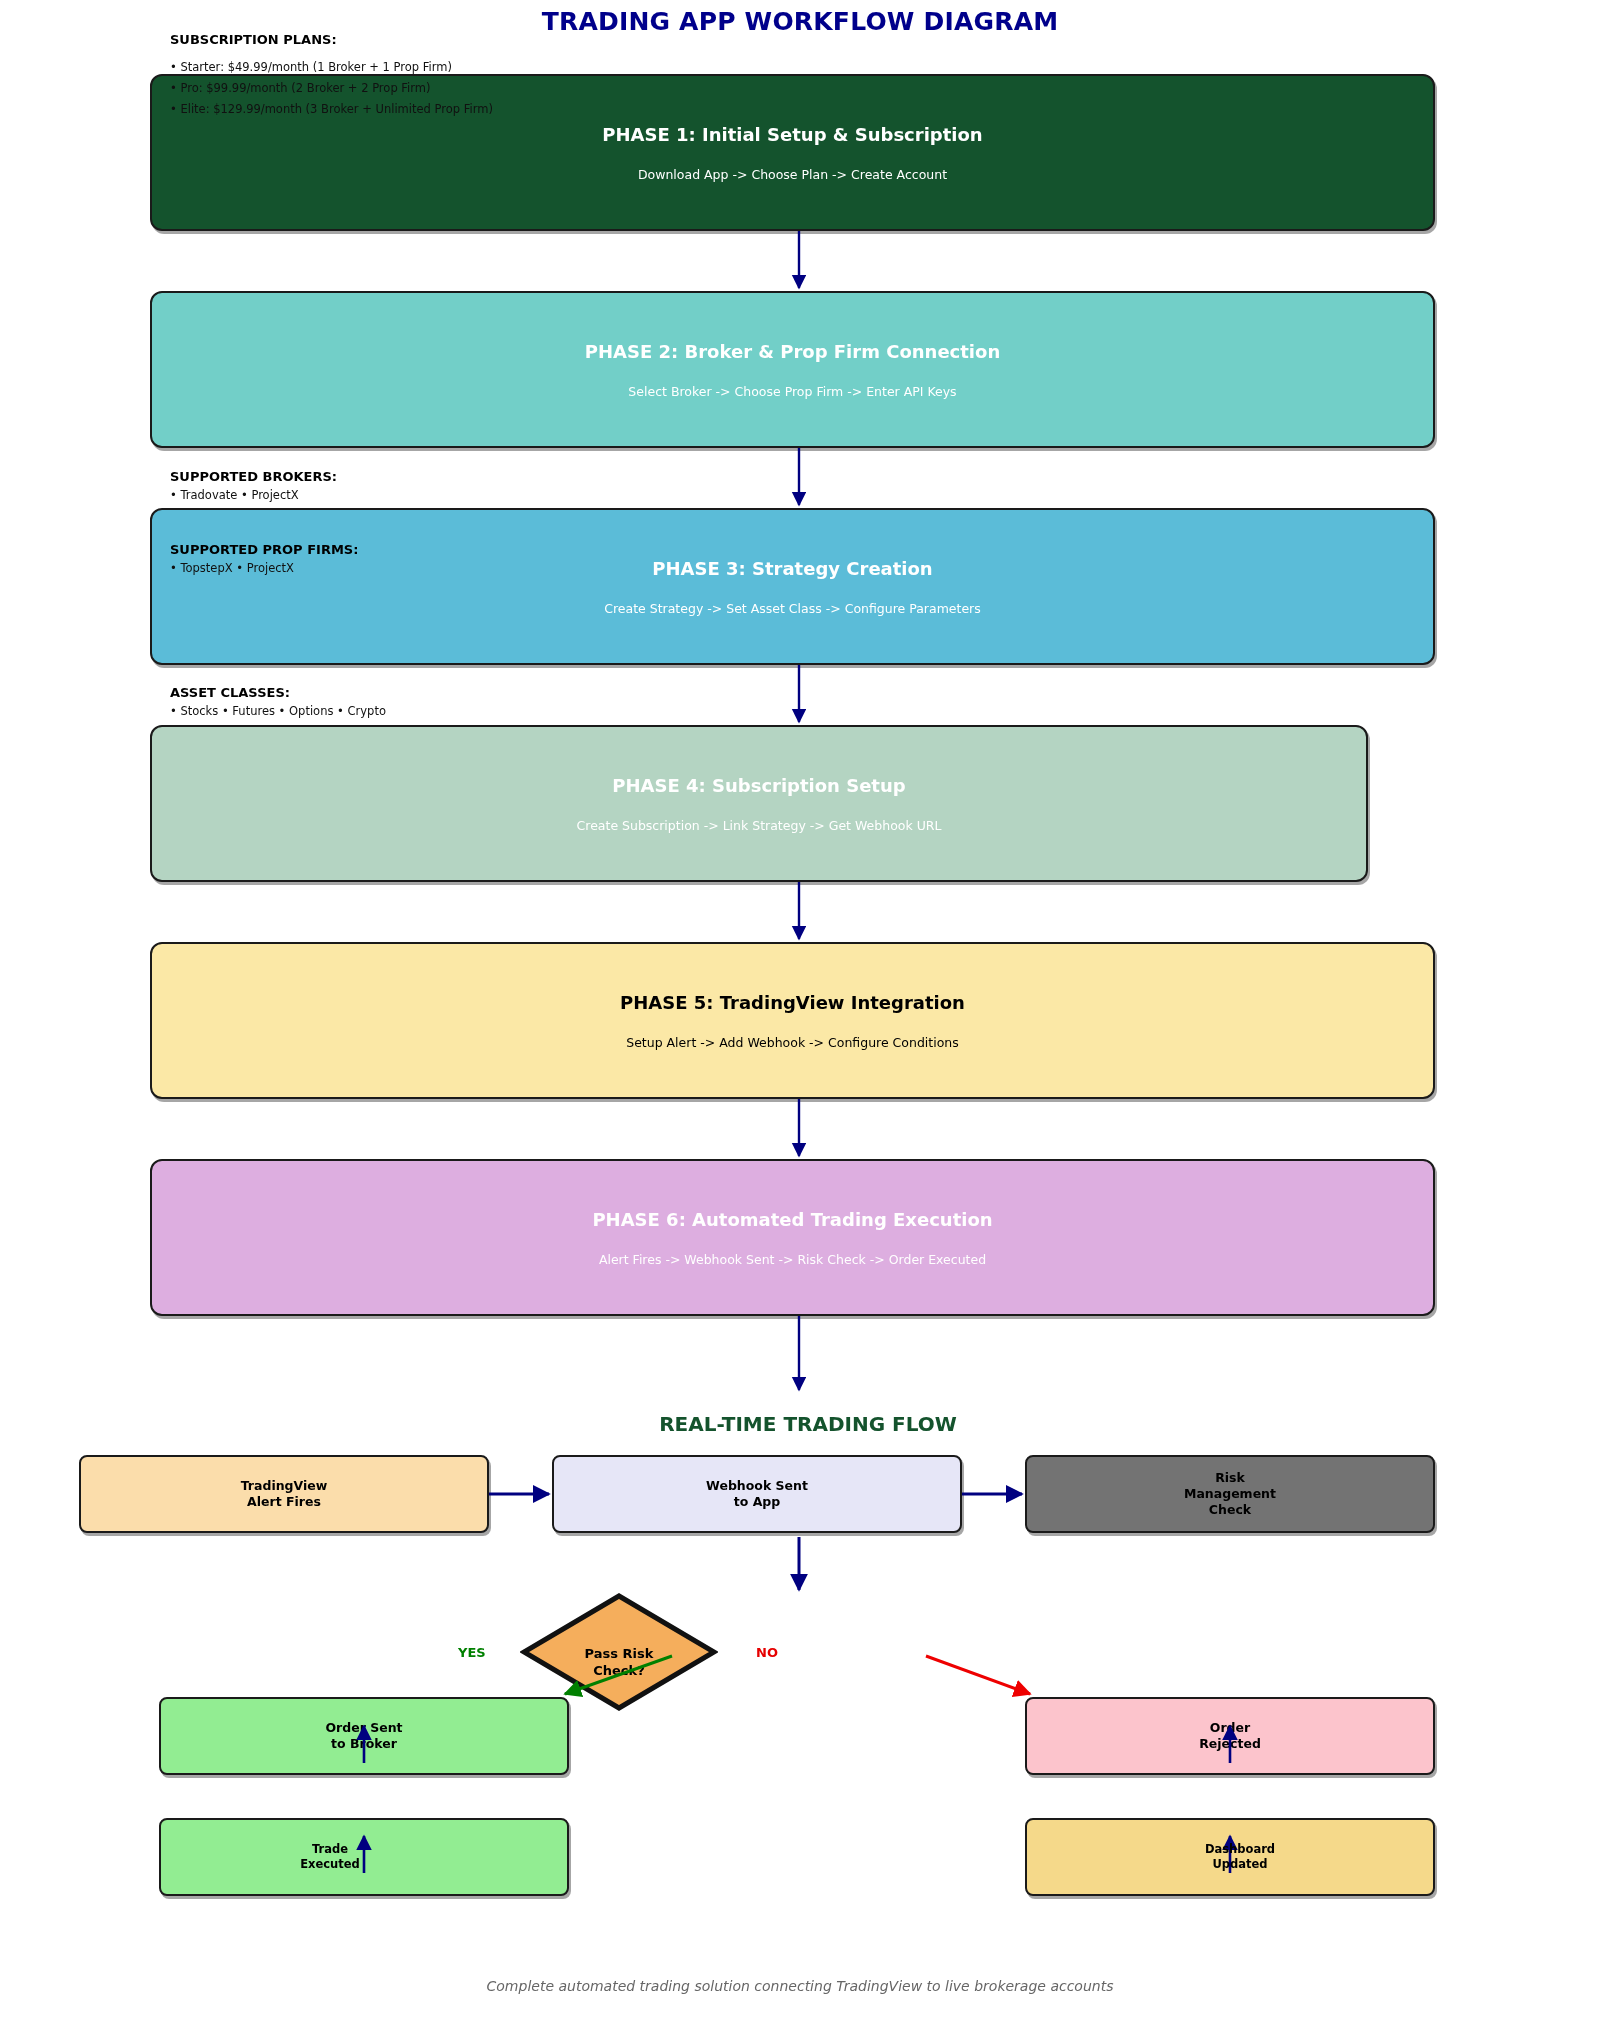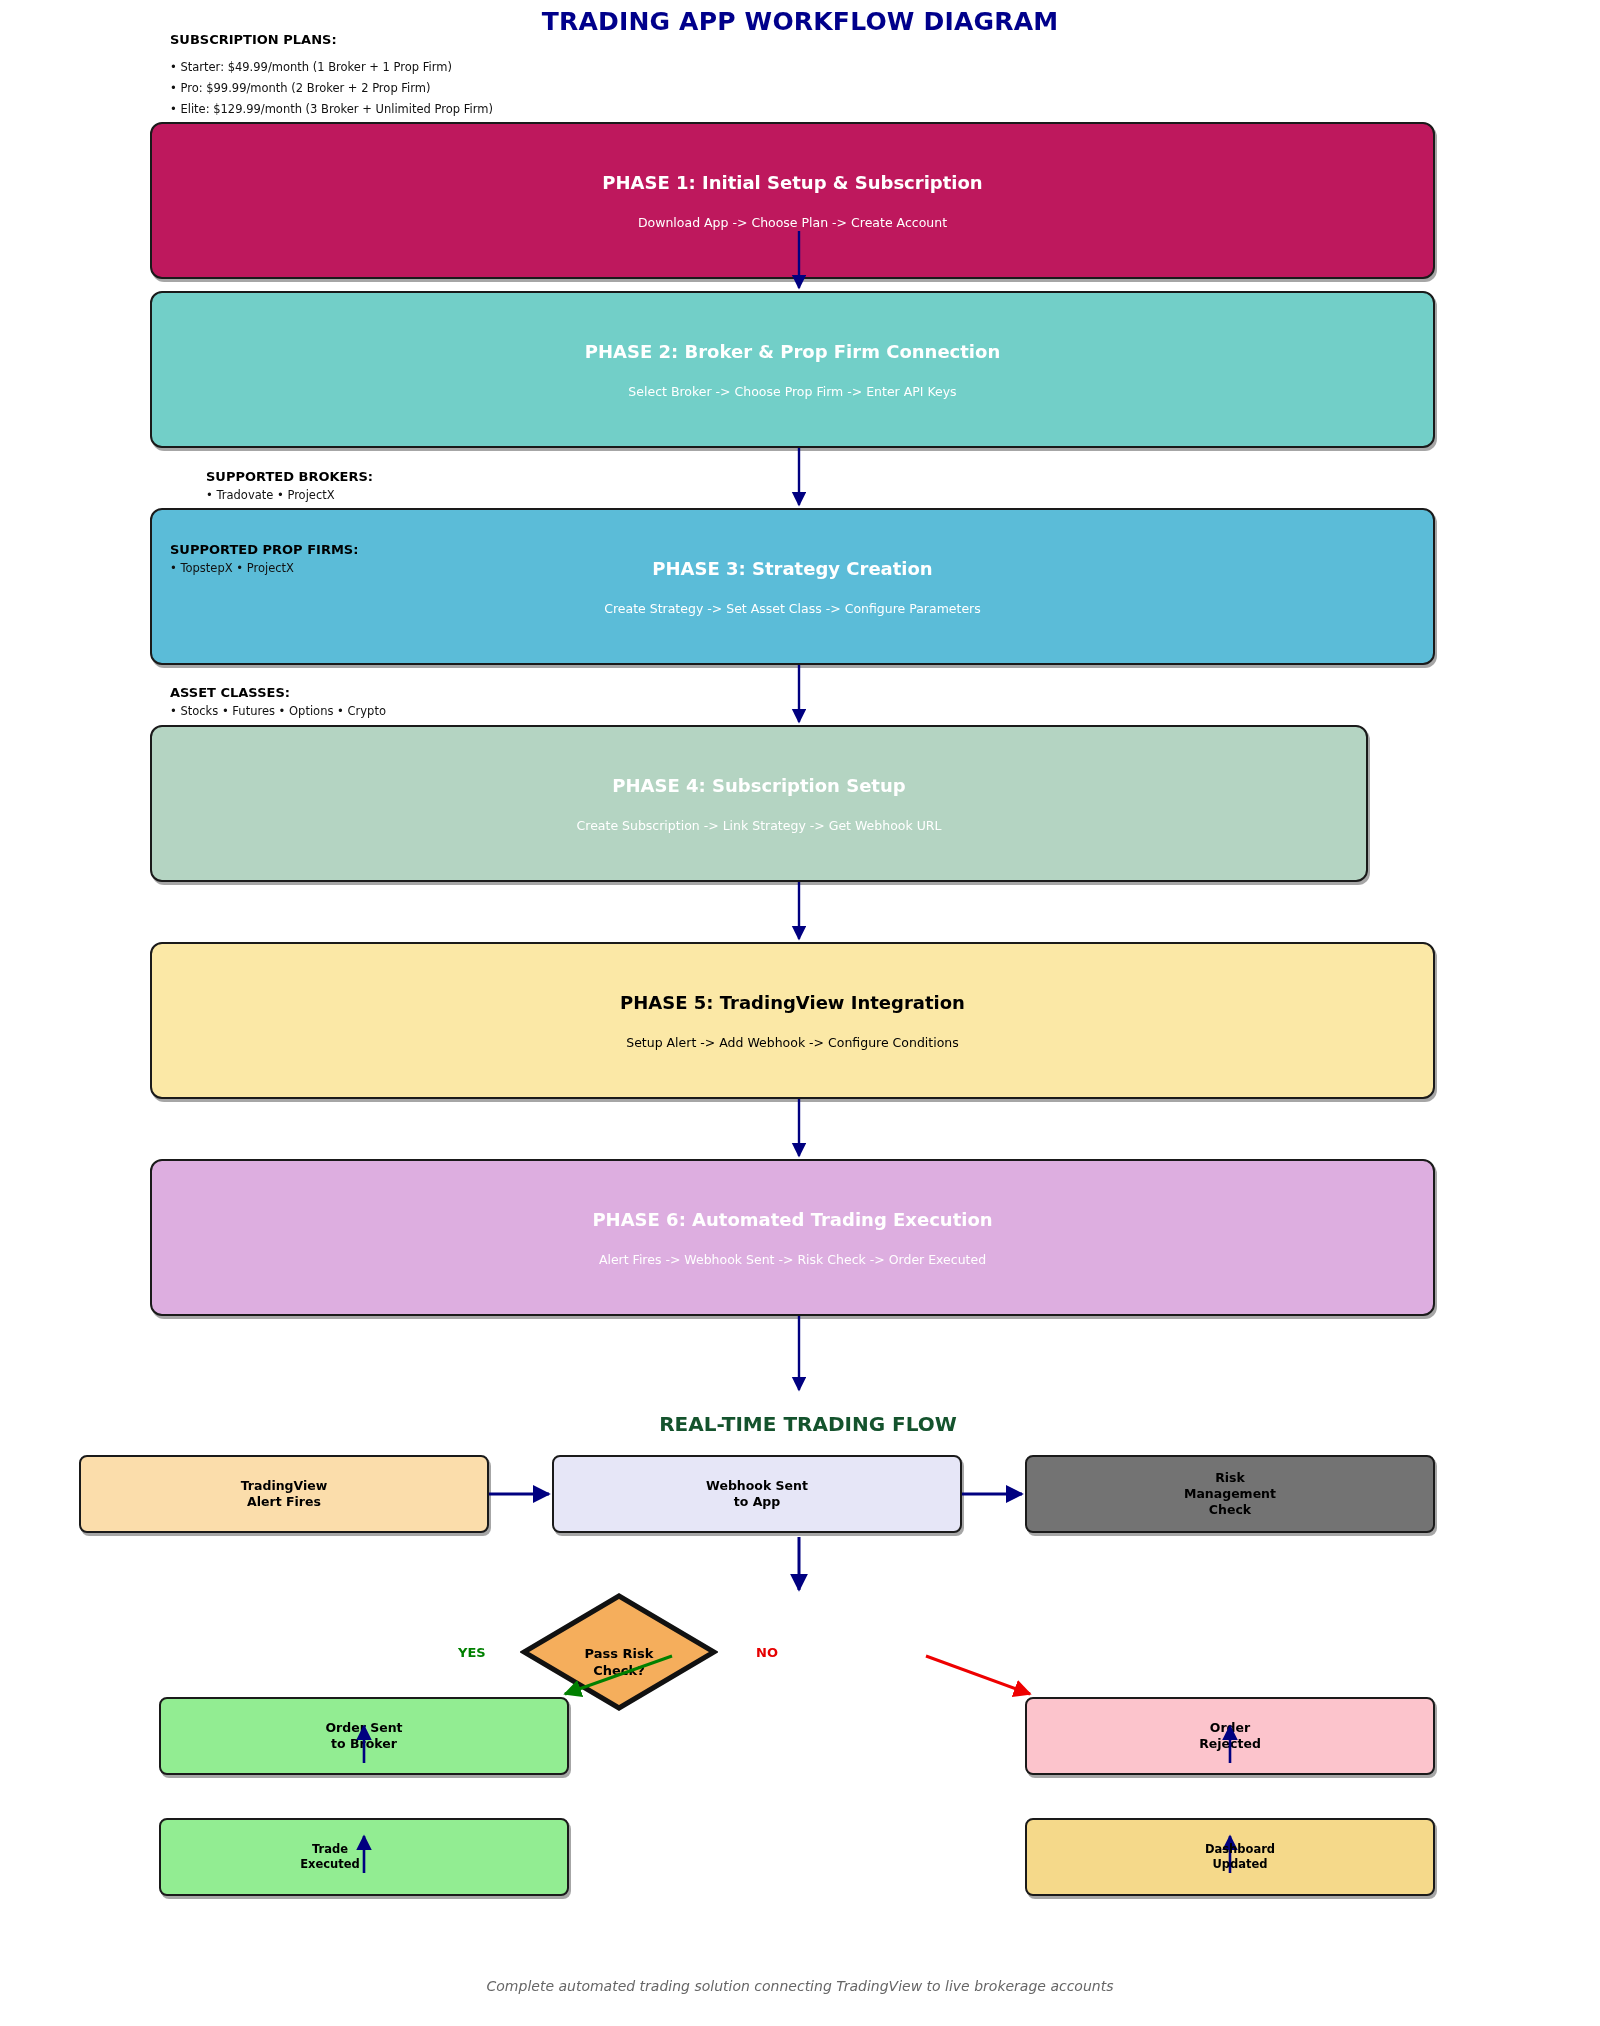--- a/index.html
+++ b/index.html
@@ -170,21 +170,21 @@
     z-index: 4;
   }
 </style>
 </head>
 <body>
 
 <div class="canvas">
 
   <div id="main-title">TRADING APP WORKFLOW DIAGRAM</div>
 
-  <div class="phase txt-white" id="phase-1" style="left:150px; top:74px; width:1285px; height:157px; background:#be185d;margin-top:48px;">
+  <div class="phase txt-white" id="phase-1" style="left:150px; top:74px; width:1285px; height:157px; background:#14532d;">
     <div class="phase-title">PHASE 1: Initial Setup &amp; Subscription</div>
     <div class="phase-sub">Download App -&gt; Choose Plan -&gt; Create Account</div>
   </div>
 
   <div class="phase txt-white" id="phase-2" style="left:150px; top:291px; width:1285px; height:157px; background:#72cfc8;">
     <div class="phase-title">PHASE 2: Broker &amp; Prop Firm Connection</div>
     <div class="phase-sub">Select Broker -&gt; Choose Prop Firm -&gt; Enter API Keys</div>
   </div>
 
   <div class="phase txt-white" id="phase-3" style="left:150px; top:508px; width:1285px; height:157px; background:#5bbcd8;">
@@ -207,21 +207,21 @@
     <div class="phase-sub">Alert Fires -&gt; Webhook Sent -&gt; Risk Check -&gt; Order Executed</div>
   </div>
 
   <div class="anno plans" style="left:170px; top:32px;">
     <div class="anno-head">SUBSCRIPTION PLANS:</div>
     <div class="anno-body" style="margin-top:9px;">• Starter: $49.99/month (1 Broker + 1 Prop Firm)</div>
     <div class="anno-body">• Pro: $99.99/month (2 Broker + 2 Prop Firm)</div>
     <div class="anno-body">• Elite: $129.99/month (3 Broker + Unlimited Prop Firm)</div>
   </div>
 
-  <div class="anno" style="left:170px; top:469px;margin-left:36px;">
+  <div class="anno" style="left:170px; top:469px;">
     <div class="anno-head">SUPPORTED BROKERS:</div>
     <div class="anno-body">• Tradovate • ProjectX</div>
   </div>
 
   <div class="anno" style="left:170px; top:542px;">
     <div class="anno-head">SUPPORTED PROP FIRMS:</div>
     <div class="anno-body">• TopstepX • ProjectX</div>
   </div>
 
   <div class="anno" style="left:170px; top:685px;">

